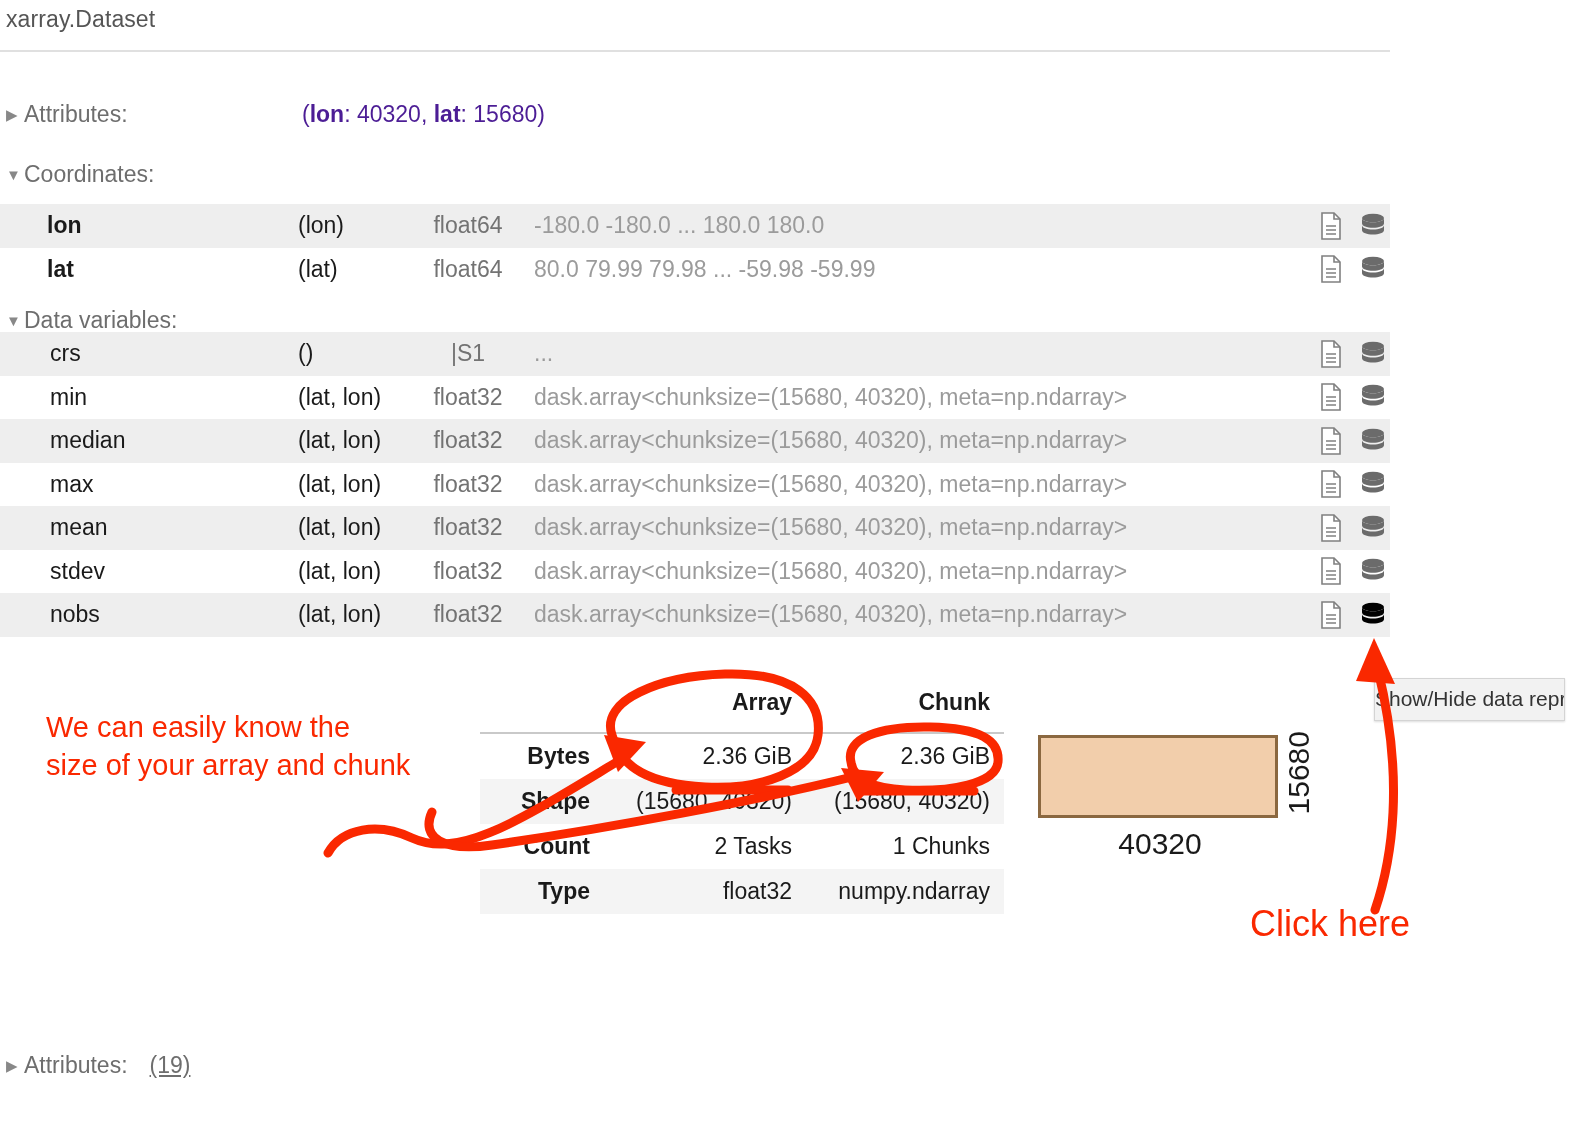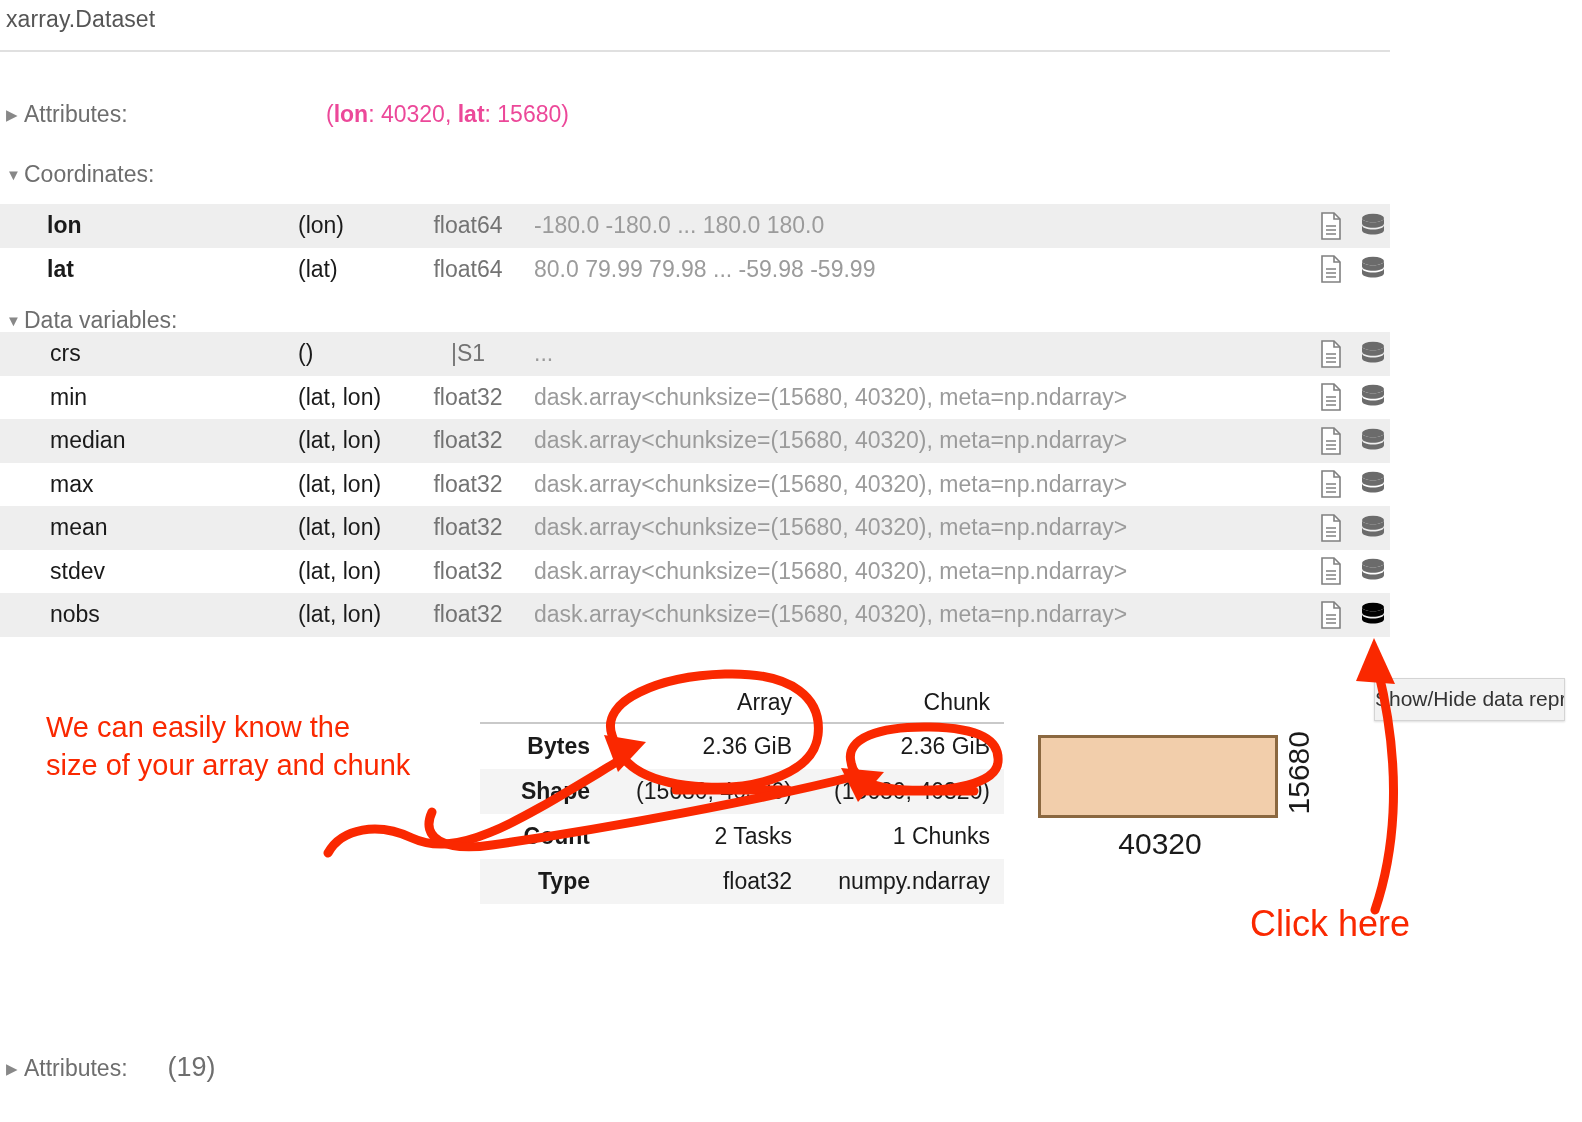--- a/index.html
+++ b/index.html
@@ -53,29 +53,29 @@
     top: -2px;
   }
   .xr-section-label {
     white-space: nowrap;
   }
   .xr-section-value {
     position: absolute;
     left: 296px;
     top: 0;
     font-size: 23px;
-    color: #ec4899;
+    color: #4c1d95;
     white-space: nowrap;
-    margin-left: 24px;
   }
   .xr-section-value b { font-weight: bold; }
   .xr-attrs-count {
-    margin-left: 40px;
+    margin-left: 22px;
     color: #6e6e6e;
-    font-size: 27px;
+    font-size: 23px;
+    text-decoration: underline;
   }
 
   
   .xr-rows {
     position: absolute;
     left: 0;
     width: 1390px;
   }
   .xr-row {
     position: relative;
@@ -138,22 +138,22 @@
     font-size: 23px;
   }
   table.dask-table th,
   table.dask-table td {
     padding: 9px 14px;
     text-align: right;
     white-space: nowrap;
   }
   table.dask-table thead th {
     border-bottom: 2px solid #c9c9c9;
-    font-weight: normal;
-    padding-bottom: 6px;
+    font-weight: bold;
+    padding-bottom: 16px;
   }
   table.dask-table thead th.blank { border-bottom: 2px solid #c9c9c9; }
   table.dask-table tbody tr.odd { background: #f4f4f4; }
   table.dask-table tbody th {
     text-align: right;
     font-weight: bold;
     padding-right: 18px;
   }
   .dask-col-label { min-width: 96px; }
   .dask-col-val { min-width: 170px; }

